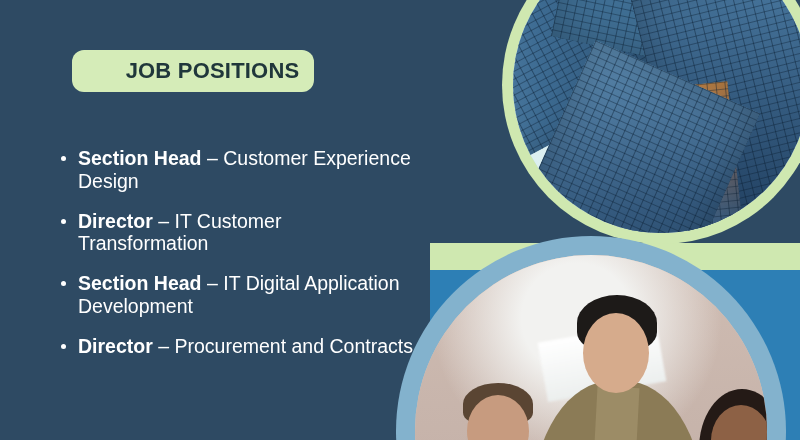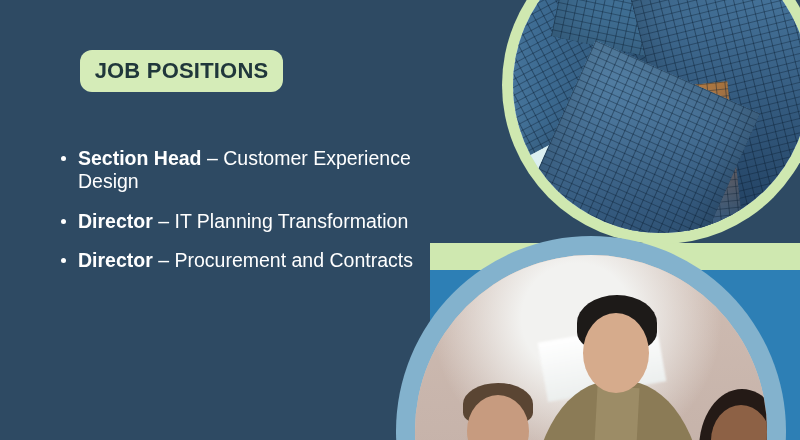--- a/index.html
+++ b/index.html
@@ -155,29 +155,30 @@
 
   
   .content {
     position: absolute;
     left: 0; top: 0;
     width: 430px; height: 440px;
     z-index: 5;
   }
   .badge {
     position: absolute;
-    left: 80px;
+    left: 72px;
     top: 50px;
     width: 203px;
     height: 42px;
     border-radius: 12px;
     background: #d5ecb8;
     display: flex;
     align-items: center;
     justify-content: center;
+    padding-left: 39px;
   }
   .badge-text {
     font-size: 22px;
     font-weight: 700;
     letter-spacing: 0.2px;
     color: #20373b;
     white-space: nowrap;
   }
   .positions {
     position: absolute;
@@ -276,21 +277,25 @@
       <span class="badge-text">JOB POSITIONS</span>
     </div>
 
     <ul class="positions">
       <li class="position-item">
         <span class="bullet-dot"></span>
         <span class="role">Section Head</span><span class="dash"> – </span><span class="detail">Customer Experience Design</span>
       </li>
       <li class="position-item">
         <span class="bullet-dot"></span>
-        <span class="role">Director</span><span class="dash"> – </span><span class="detail">IT Planning Transformation</span>
+        <span class="role">Director</span><span class="dash"> – </span><span class="detail">IT Customer Transformation</span>
+      </li>
+      <li class="position-item">
+        <span class="bullet-dot"></span>
+        <span class="role">Section Head</span><span class="dash"> – </span><span class="detail">IT Digital Application Development</span>
       </li>
       <li class="position-item">
         <span class="bullet-dot"></span>
         <span class="role">Director</span><span class="dash"> – </span><span class="detail">Procurement and Contracts</span>
       </li>
     </ul>
 
   </div>
 </div>
 

